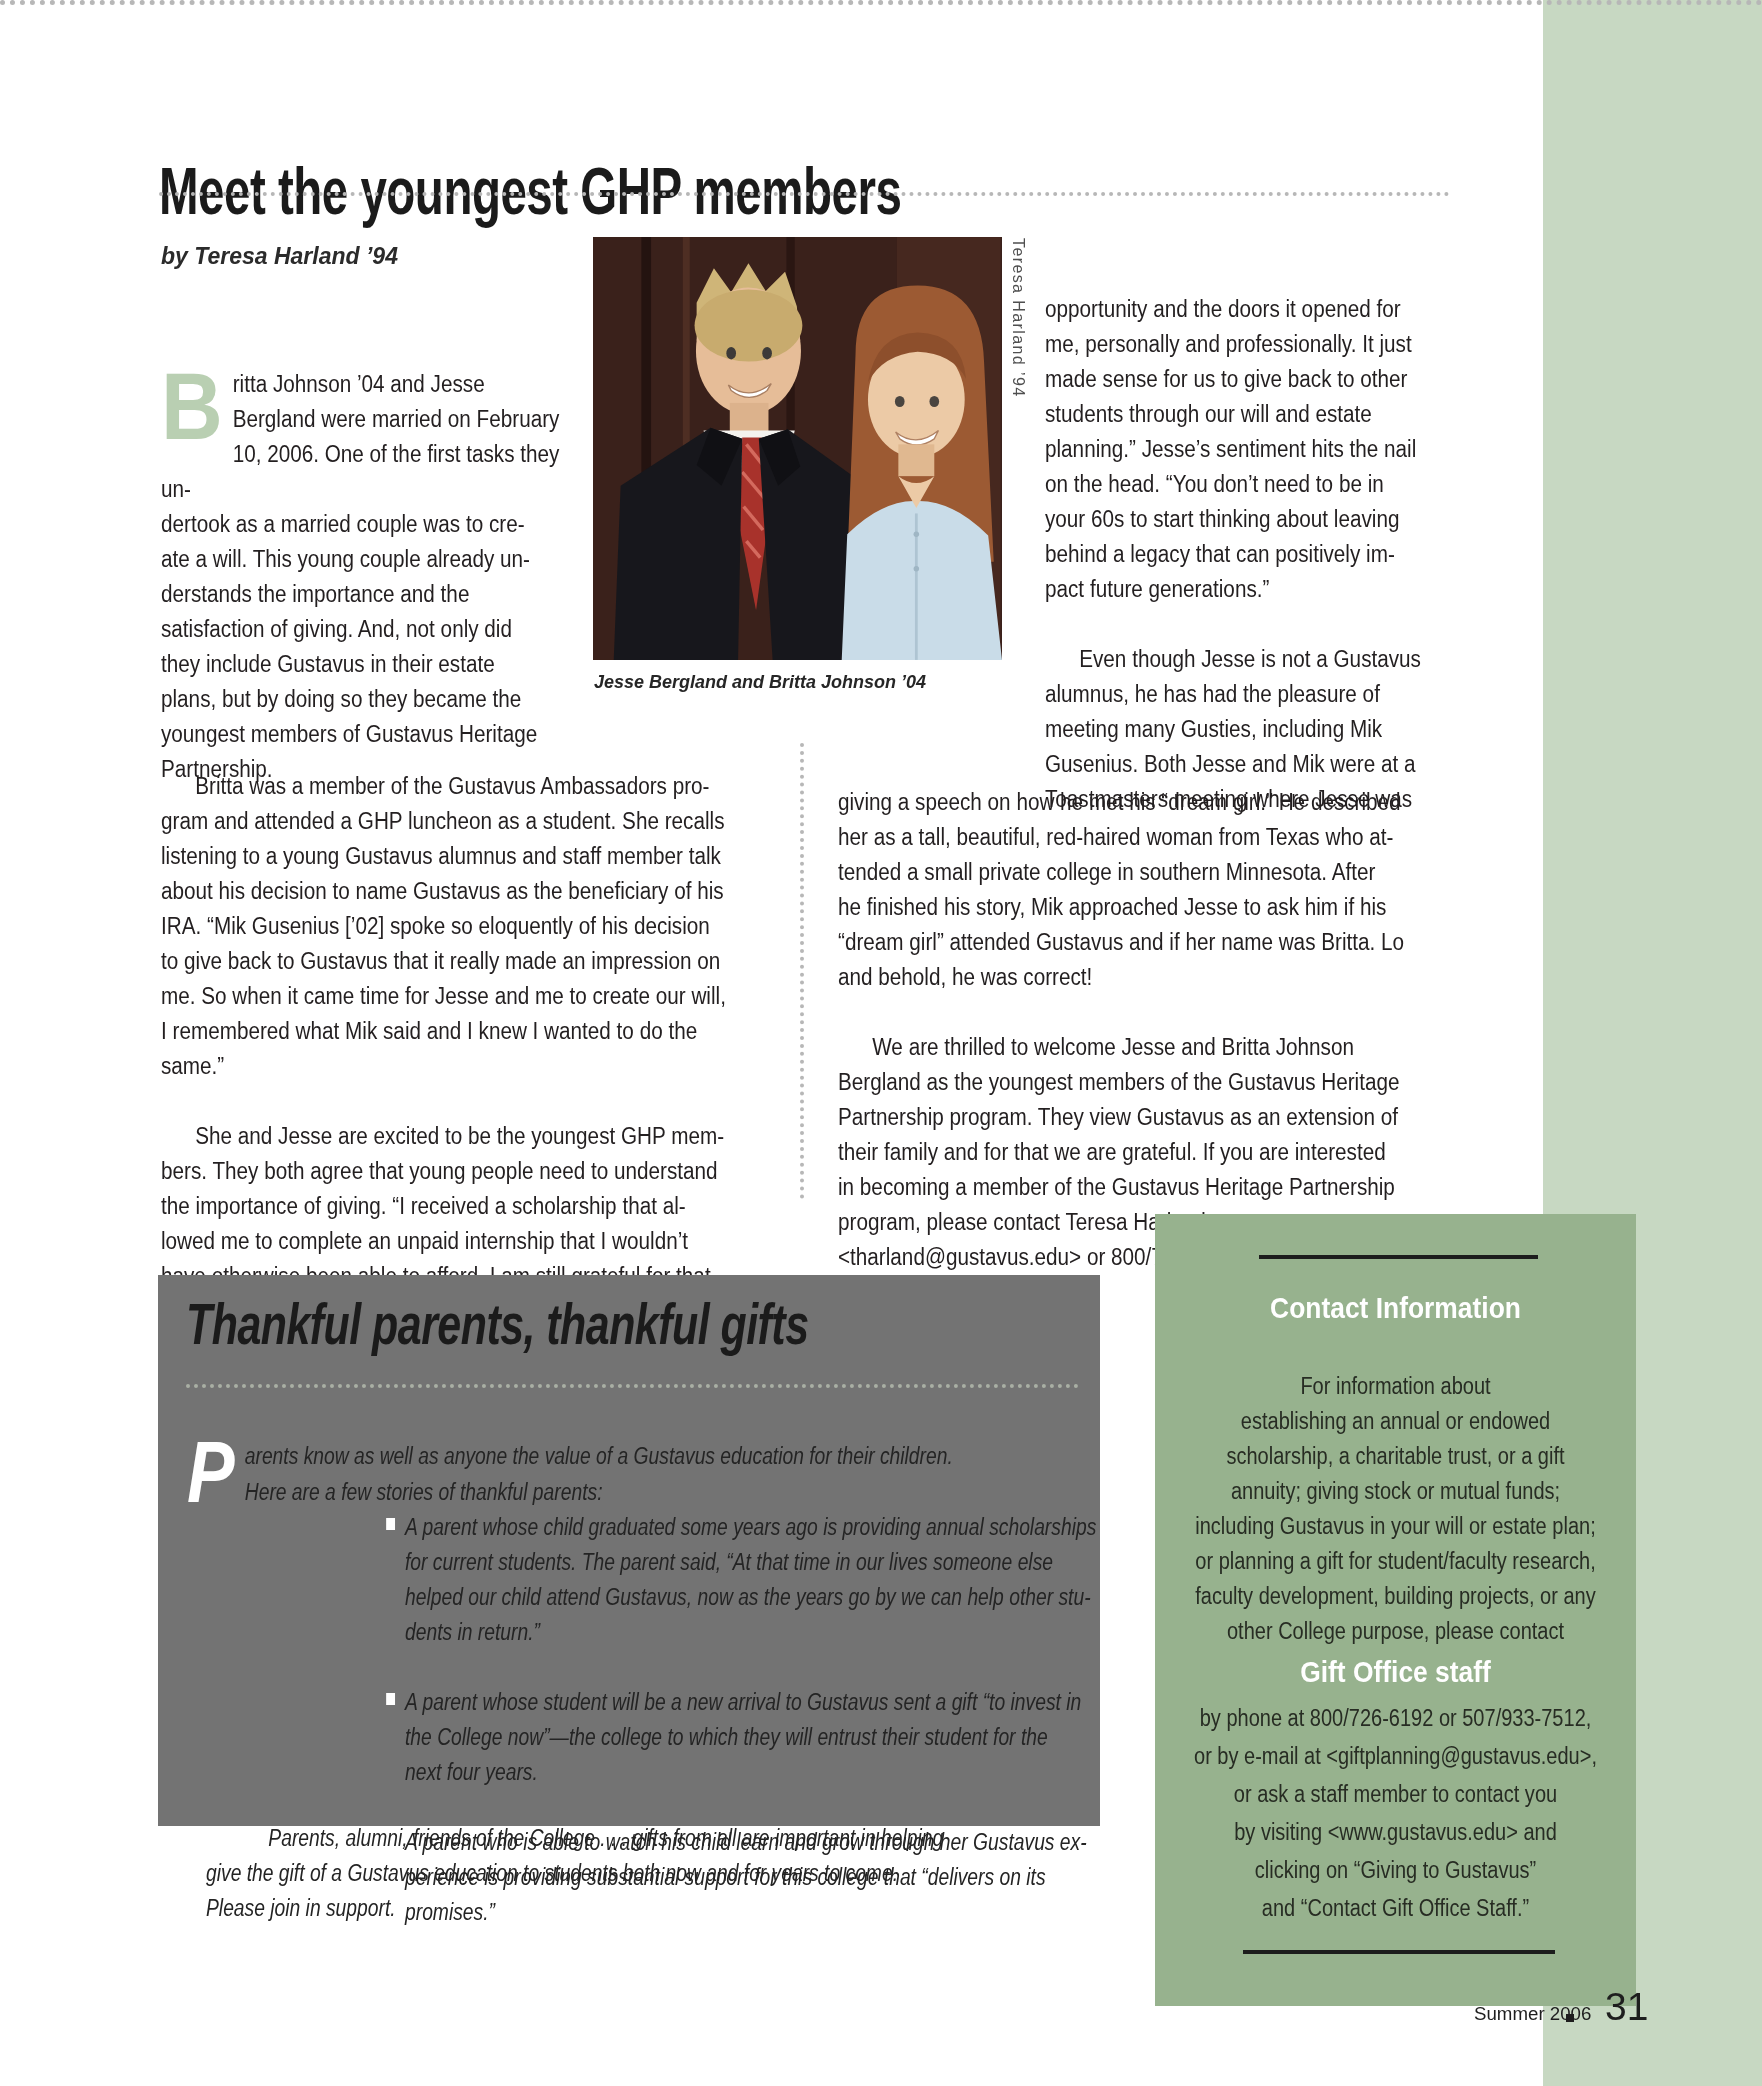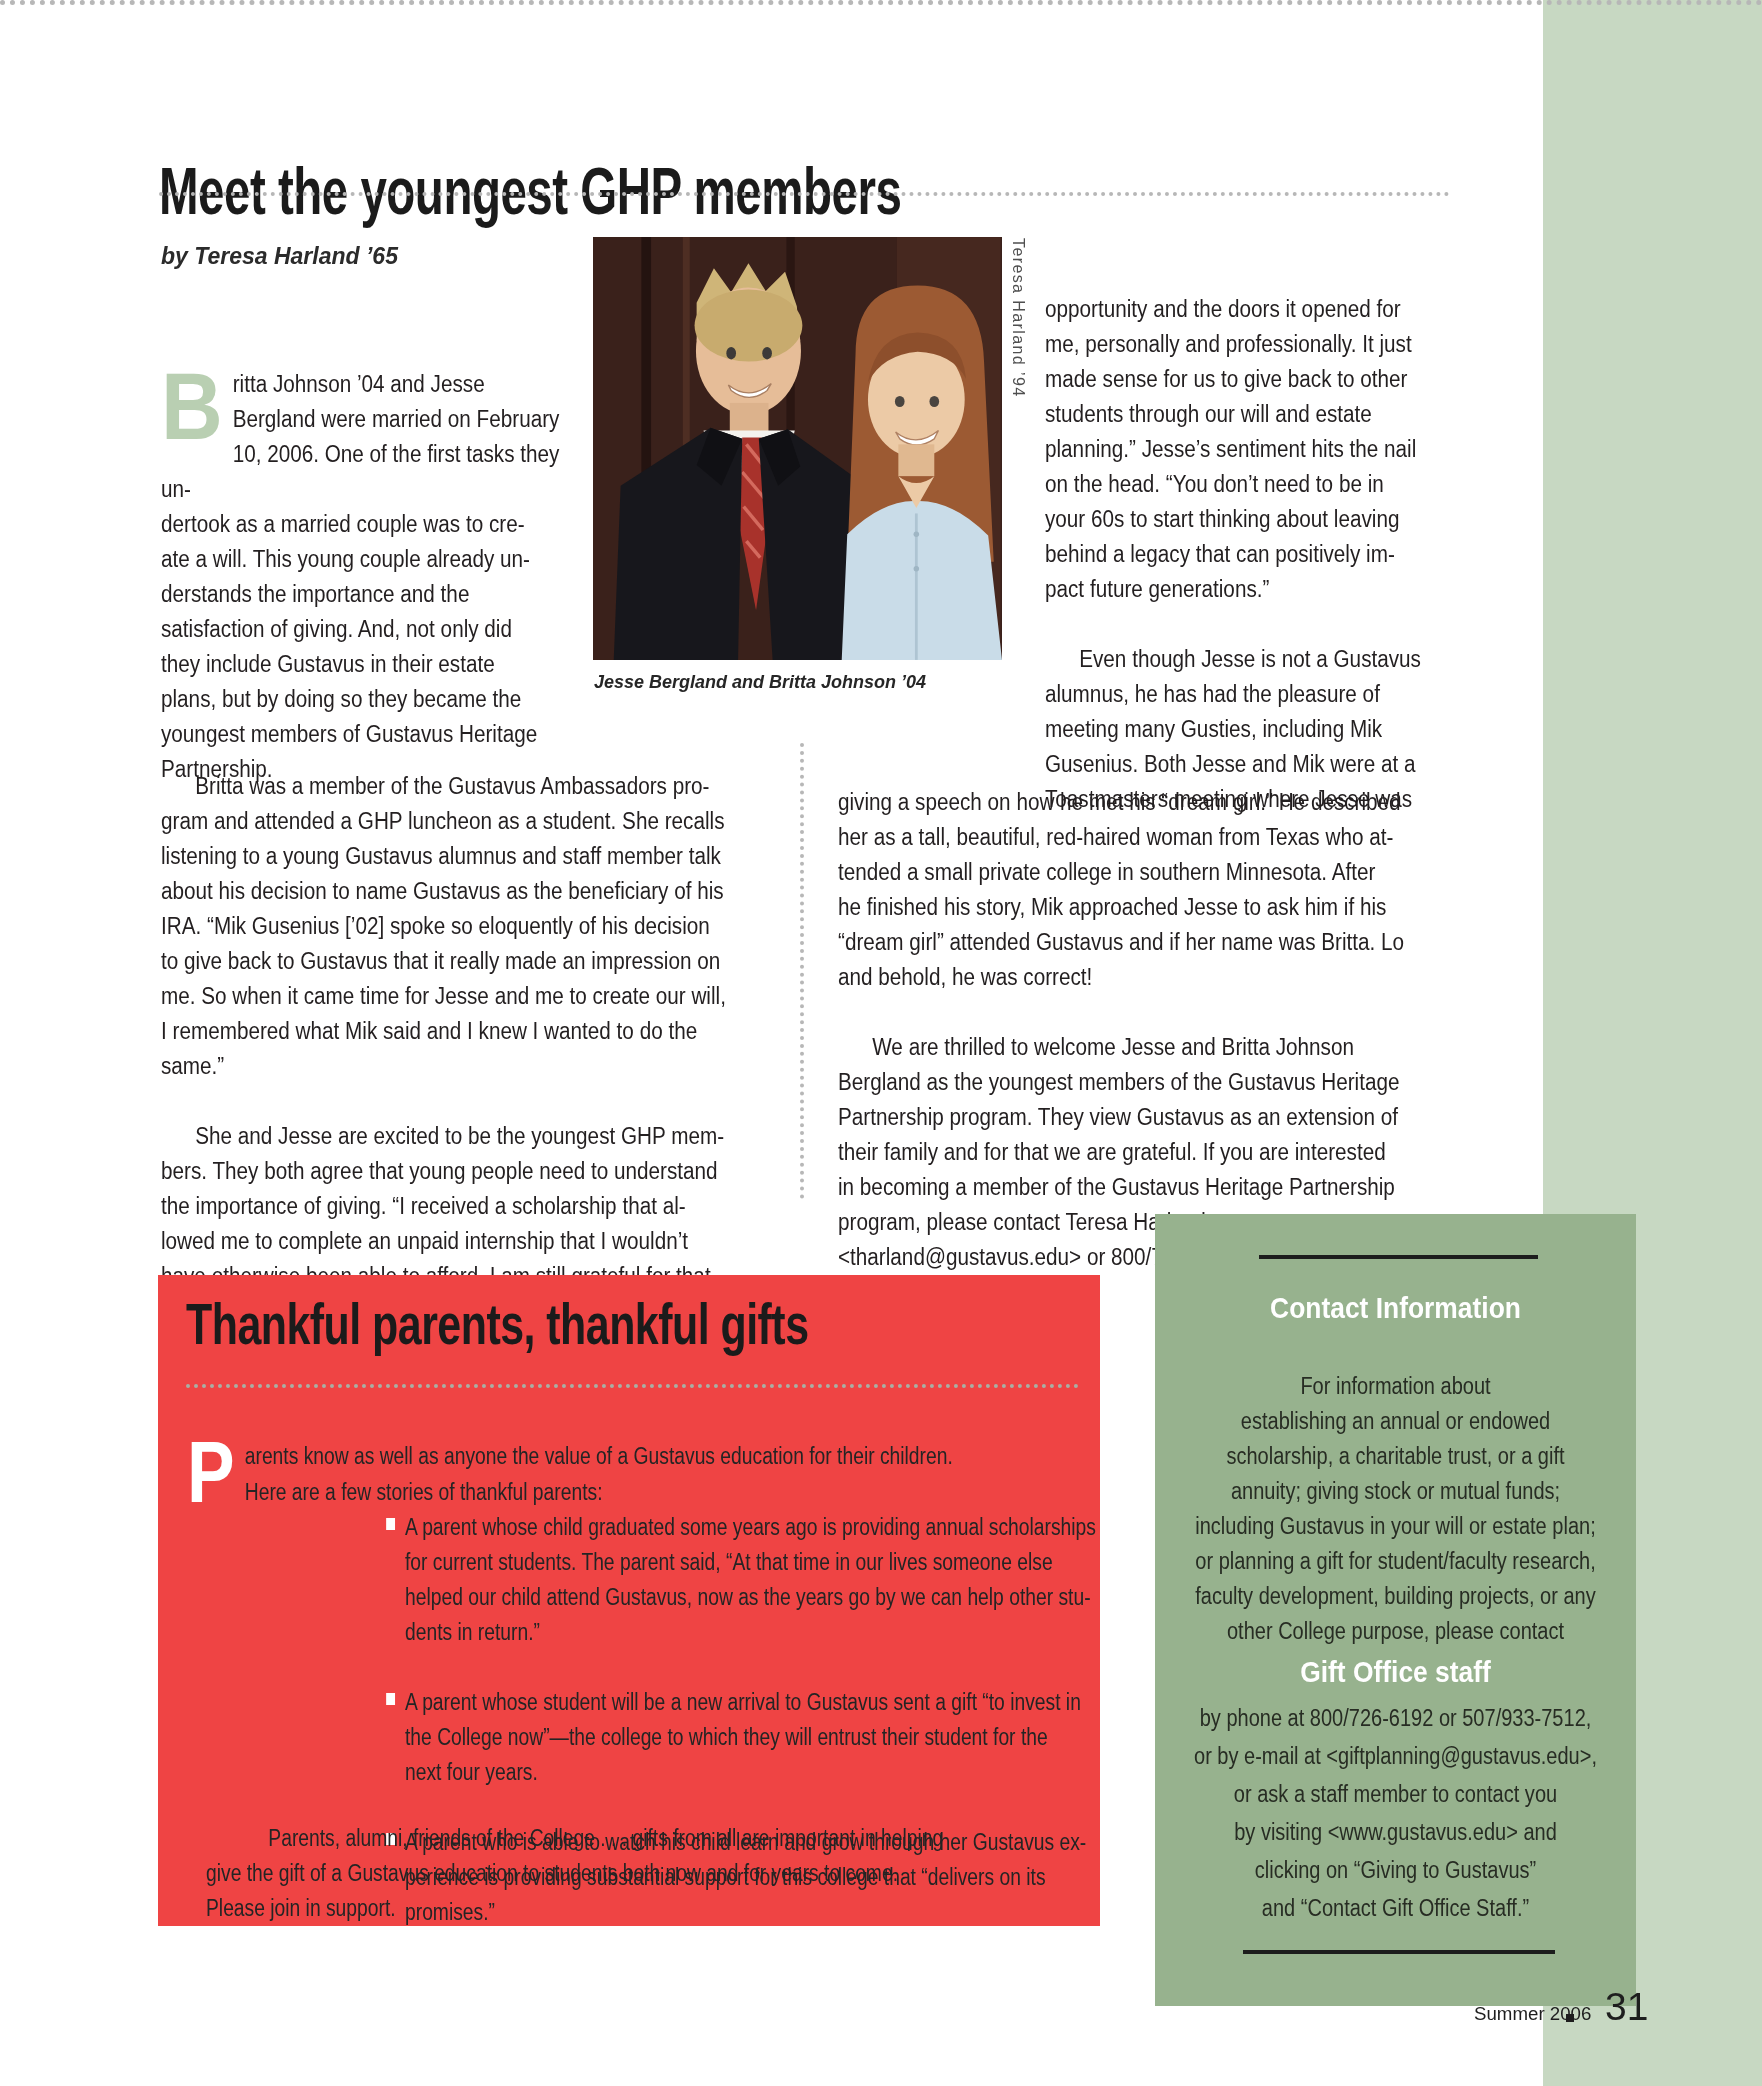--- a/index.html
+++ b/index.html
@@ -27,21 +27,21 @@
   .right-narrow{position:absolute;left:1045px;top:257px;width:512px;}
   .right-wide{position:absolute;left:838px;top:750px;width:733px;}
   .gmark{display:inline-block;width:25px;height:29px;line-height:30px;margin-left:9.7px;background:#9ba1a4;
     color:#ffffff;font-weight:bold;font-size:21px;text-align:center;vertical-align:-4.1px;font-style:normal;}
   
   .photo{position:absolute;left:593px;top:237px;width:409px;height:423px;background:#3b221c;}
   .photo-credit{position:absolute;left:1009px;top:238px;writing-mode:vertical-rl;font-size:16px;
     letter-spacing:1.4px;color:#4f4f4f;}
   .photo-caption{position:absolute;left:594px;top:672px;font-size:18px;font-weight:bold;font-style:italic;color:#262626;}
   
-  .tbox{position:absolute;left:158px;top:1275px;width:942px;height:651px;background:#ef4444;}
+  .tbox{position:absolute;left:158px;top:1275px;width:942px;height:551px;background:#737373;font-style:italic;}
   .tbox-title{position:absolute;left:28px;top:15px;font-size:58px;font-weight:bold;letter-spacing:-0.7px;
     color:#1b1b1b;white-space:nowrap;transform:scaleX(0.74);transform-origin:0 0;}
   .tbox-rule{position:absolute;left:28px;top:109px;width:893px;height:0;border-top:4.8px dotted #a9afa4;}
   .tbox-text{font-size:23.5px;line-height:35px;white-space:pre-line;transform:scaleX(0.82);transform-origin:0 0;color:#242424;}
   .tbox-intro{position:absolute;left:29px;top:127px;width:1092px;line-height:36px;}
   .dropcap-p{float:left;font-size:87px;line-height:66px;font-weight:bold;color:#ffffff;margin:1.4px 12.4px 0 0;}
   .tbox-bullets{position:absolute;left:247px;top:200px;width:1002px;}
   .tbox-bullets .bullet{position:relative;margin:0;}
   .tbox-bullets .bullet::before{content:"";position:absolute;left:-23.5px;top:8.3px;width:11.8px;height:11.8px;background:#ffffff;}
   .tbox-closing{position:absolute;left:48px;top:546px;width:1078px;text-indent:76px;}
@@ -64,21 +64,21 @@
 </style>
 </head>
 <body>
 
 <div class="stripe"></div>
 
 <div class="dot-top"></div>
 
 <h1 class="headline">Meet the youngest GHP members</h1>
 <div class="dot-title"></div>
-<div class="byline">by Teresa Harland ’65</div>
+<div class="byline">by Teresa Harland ’94</div>
 
 <div class="intro-col body-text">
   <span class="dropcap-b">B</span><span>ritta Johnson ’04 and Jesse
 Bergland were married on February
 10, 2006. One of the first tasks they un-
 dertook as a married couple was to cre-
 ate a will. This young couple already un-
 derstands the importance and the
 satisfaction of giving. And, not only did
 they include Gustavus in their estate

